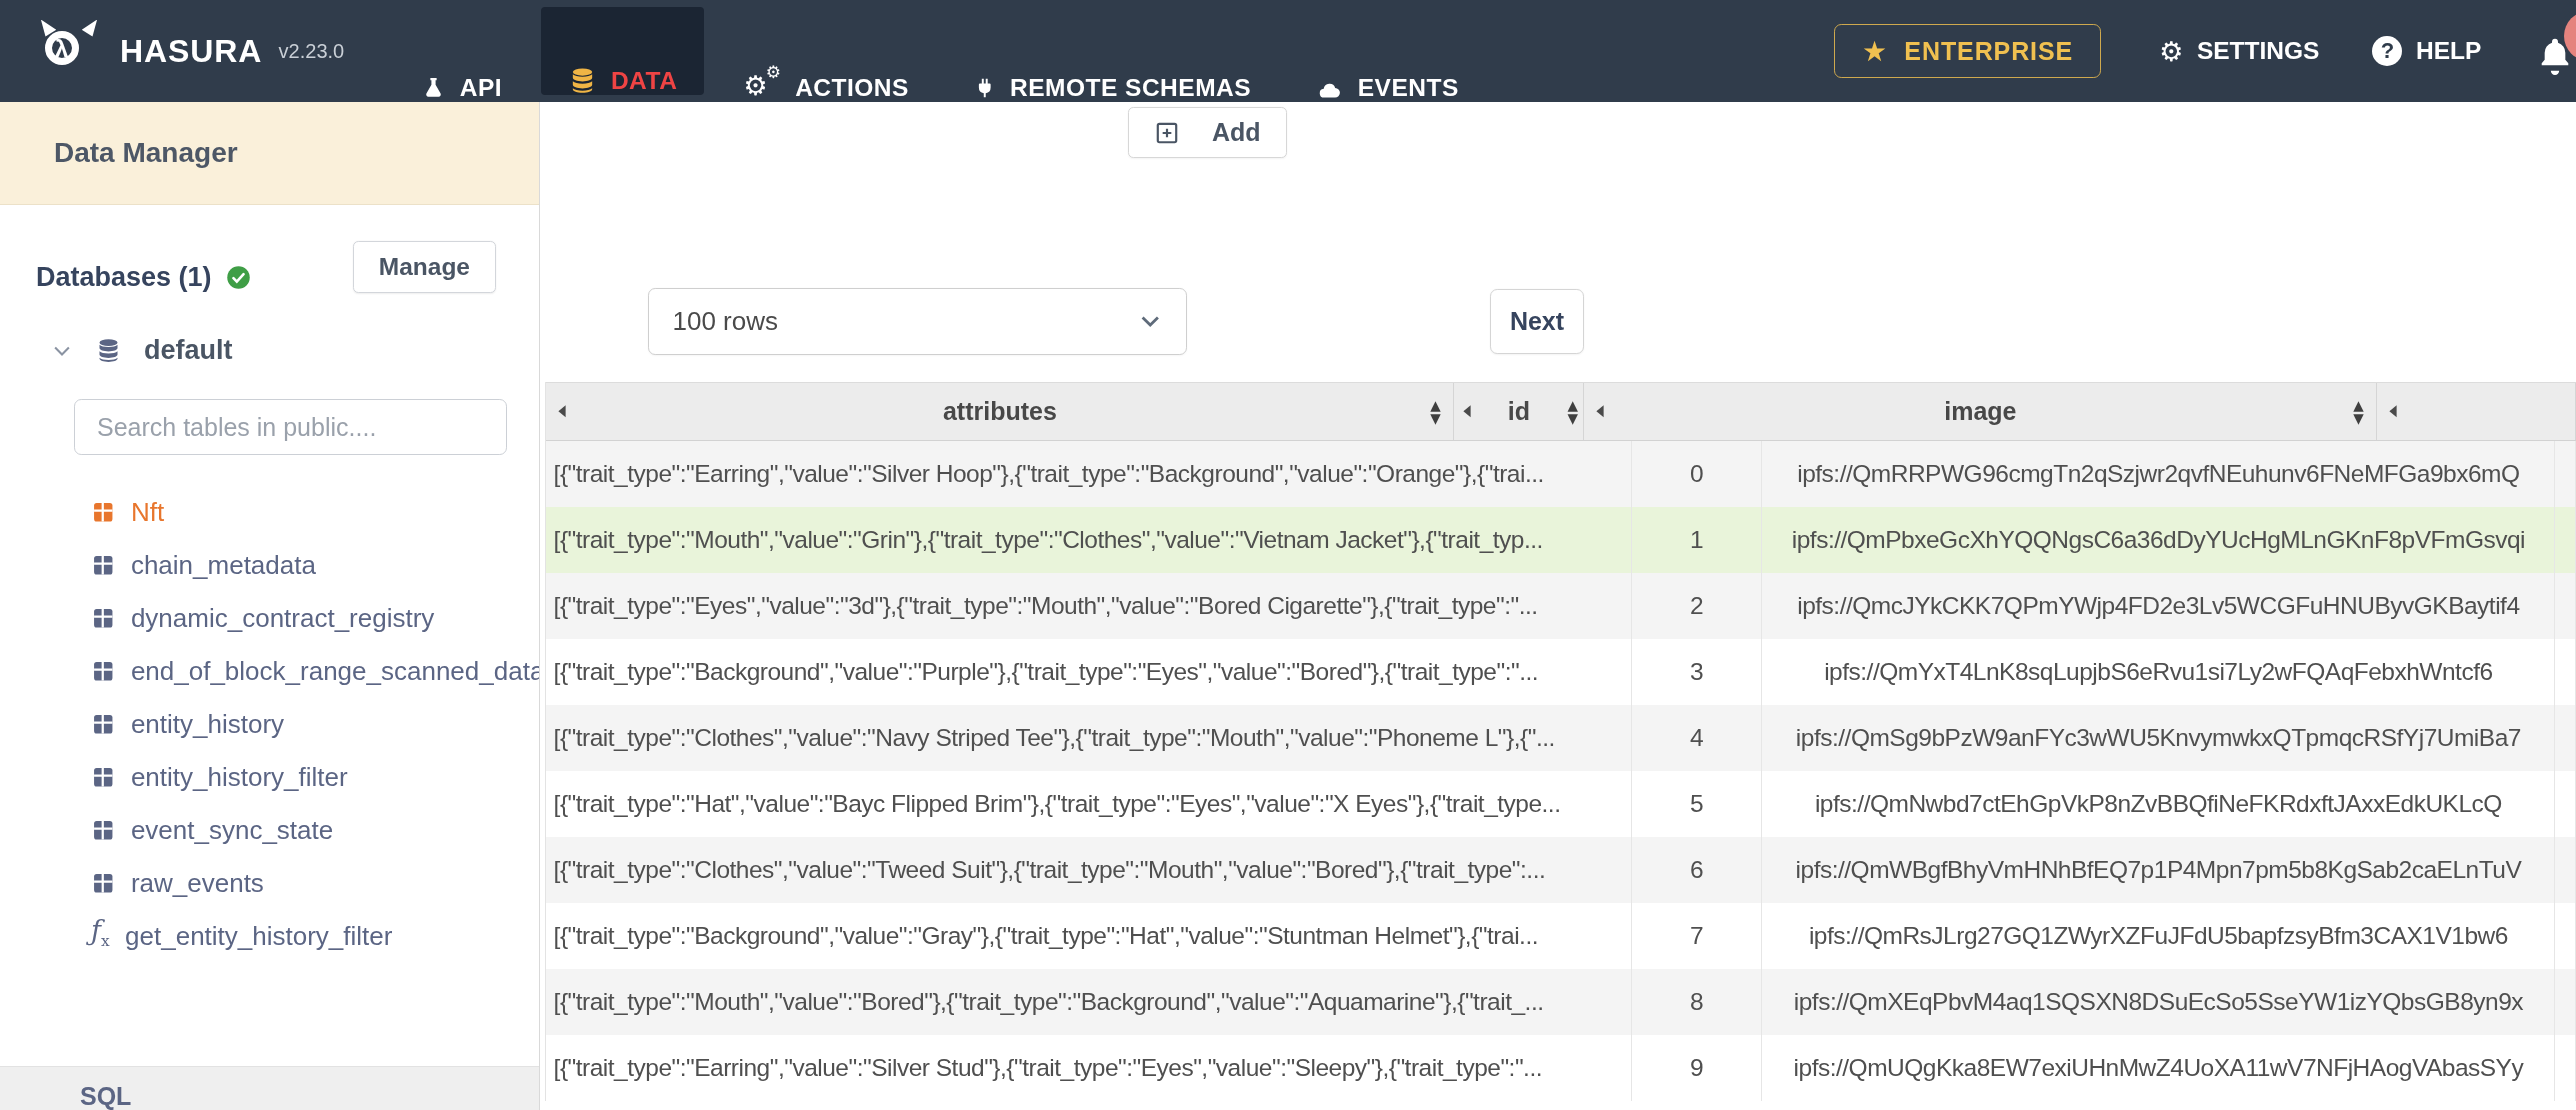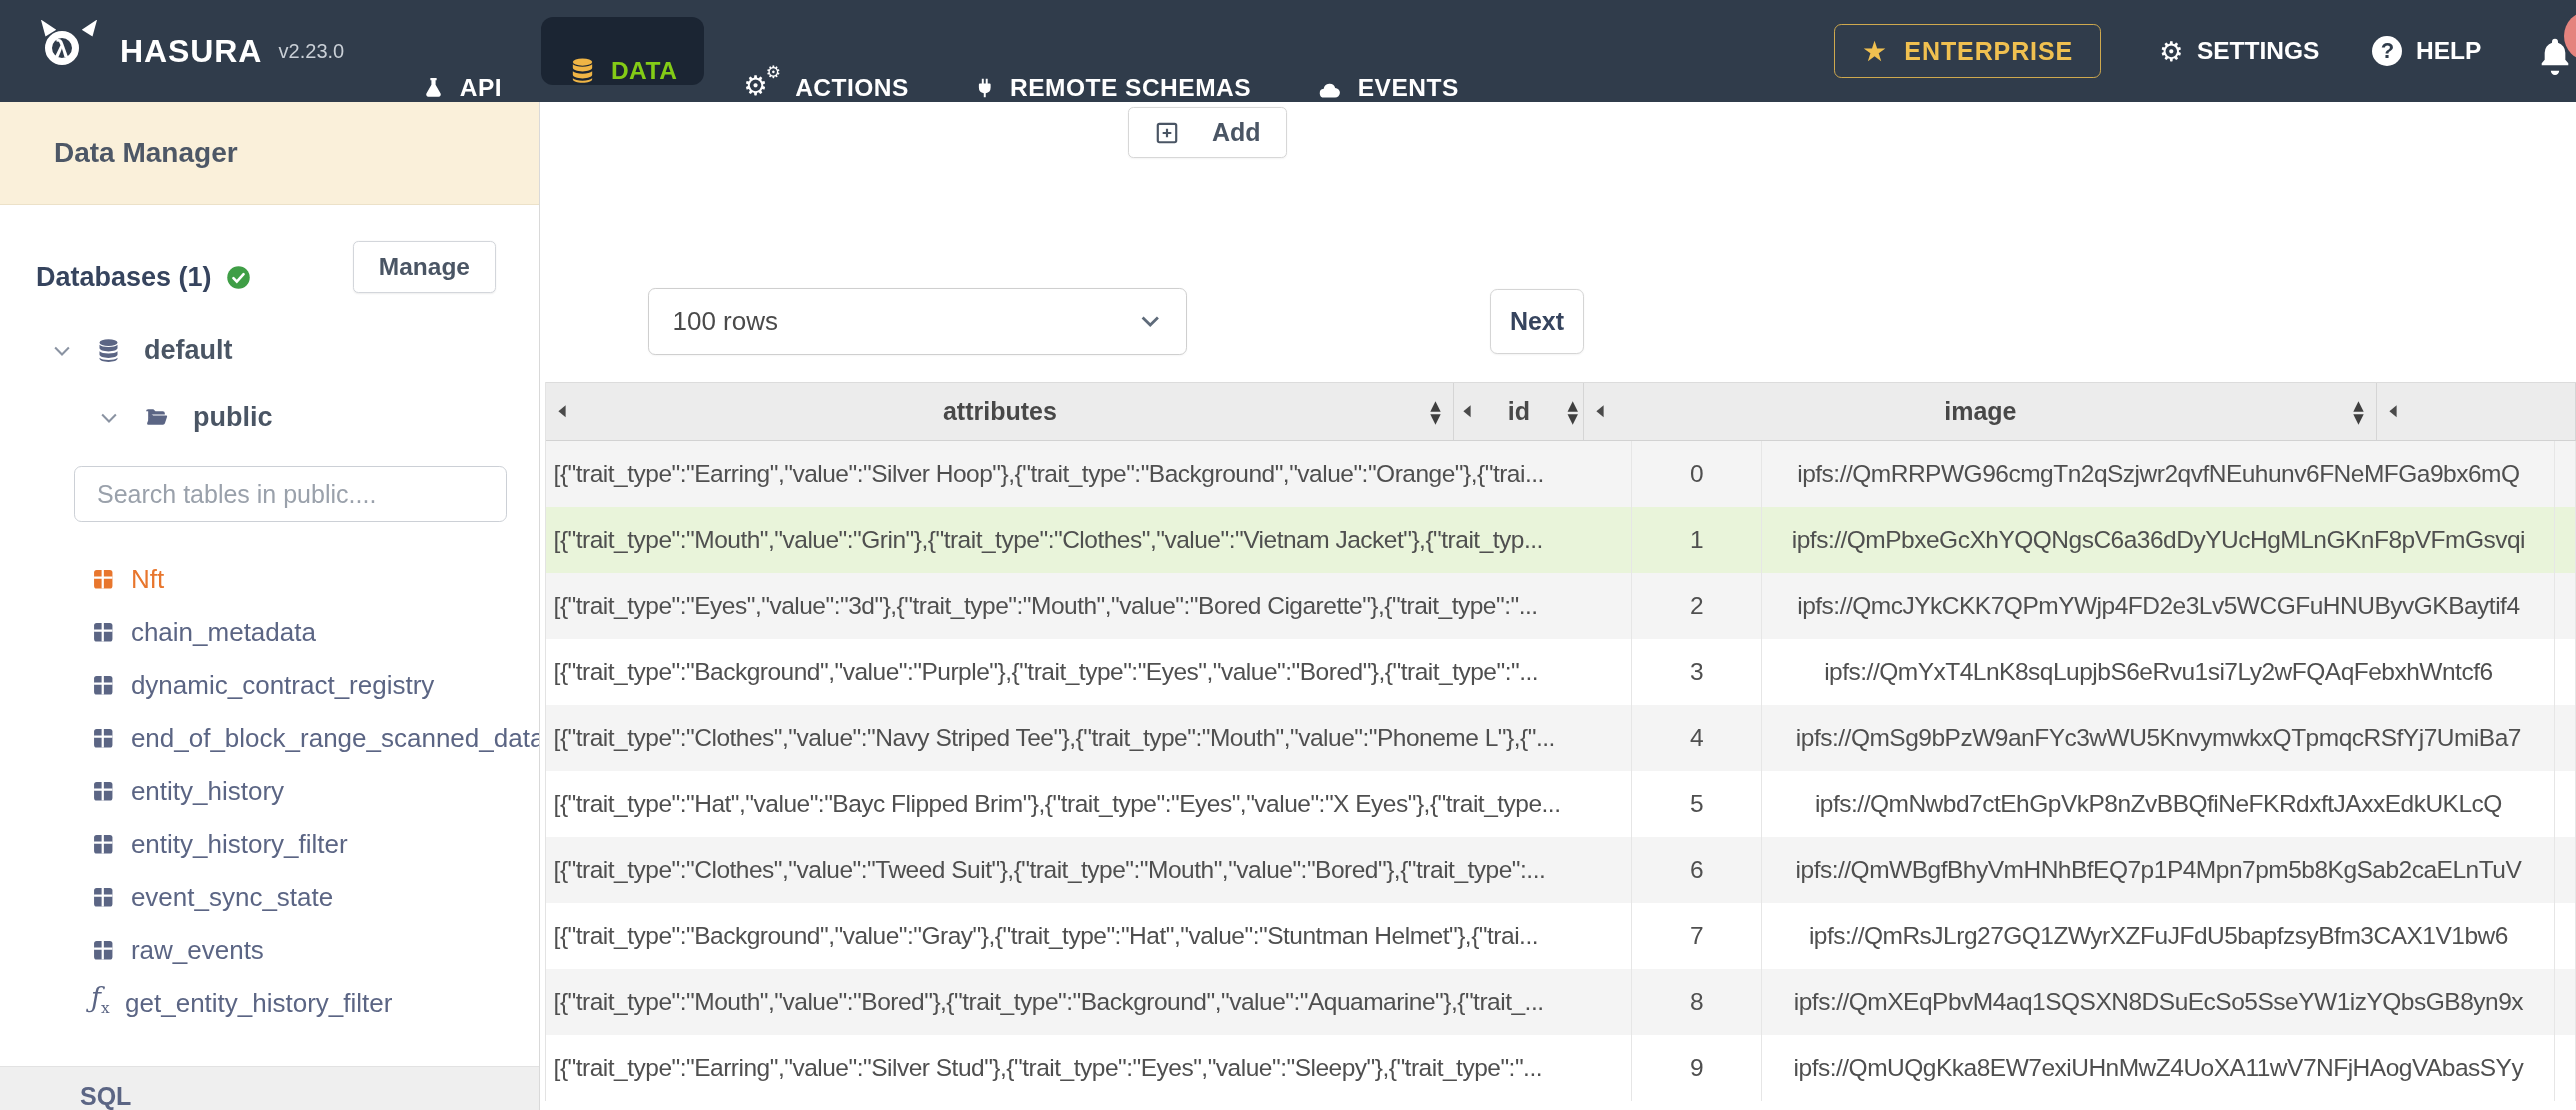--- a/index.html
+++ b/index.html
@@ -29,22 +29,22 @@
   .brand-name { color:#fff; font-size:32px; font-weight:bold; letter-spacing:0.9px; }
   .brand-version { color:#c9cfd6; font-size:20px; margin-left:16.3px; font-weight:normal; }
 
   .nav-items { display:flex; align-items:center; margin-left:45px; height:102px; }
   .nav-item {
     display:flex; align-items:flex-end; gap:13.6px; color:#fff; font-weight:bold;
     font-size:24.5px; letter-spacing:0.5px; padding:0 32px; height:102px; cursor:pointer;
   }
   .nav-item .nicon { display:flex; align-items:center; color:#fff; }
   .nav-item.active {
-    background:#1b2533; border-radius:12px; height:68px; padding:0 27px;
-    margin:0 7.2px; color:#84cc16;
+    background:#1b2533; border-radius:4px; height:88px; padding:0 27px;
+    margin:0 7.2px; color:#ef4444;
   }
   .nav-item.active .nicon { color:#f0b545; }
   .gears { position:relative; width:38px; height:34px; }
   .gears .g1 { position:absolute; left:0; top:1.8px; font-size:27px; line-height:31px; }
   .gears .g2 { position:absolute; right:0; top:-4.5px; font-size:17px; line-height:17px; }
 
   .nav-right { margin-left:auto; display:flex; align-items:center; }
   .enterprise-btn {
     display:flex; align-items:center; gap:16.3px; border:1.8px solid #cfa94e;
     border-radius:7.2px; padding:11.8px 27px; color:#f0c050; font-weight:bold;
@@ -267,34 +267,20 @@
         <svg width="27" height="27" viewBox="0 0 24 24" fill="currentColor">
             <ellipse cx="12" cy="5" rx="8" ry="3"></ellipse>
             <path d="M4 6.8v3c0 1.66 3.58 3 8 3s8-1.34 8-3v-3c-1.3 1.25-4.3 2-8 2s-6.7-.75-8-2z"></path>
             <path d="M4 12.6v3c0 1.66 3.58 3 8 3s8-1.34 8-3v-3c-1.3 1.25-4.3 2-8 2s-6.7-.75-8-2z"></path>
             <path d="M4 18.4v.8c0 1.66 3.58 3 8 3s8-1.34 8-3v-.8c-1.3 1.25-4.3 2-8 2s-6.7-.75-8-2z"></path>
           </svg>
       </span>
       <span class="tree-label">default</span>
     </div>
 
-    <div class="tree-row schema">
-      <span class="chev">
-        <svg width="22" height="22" viewBox="0 0 16 16">
-            <path d="M3 5.5l5 5 5-5" stroke="currentColor" stroke-width="1.5" fill="none"></path>
-          </svg>
-      </span>
-      <span class="tree-icon">
-        <svg width="29" height="25" viewBox="0 0 24 24" fill="currentColor">
-            <path d="M2 6a2 2 0 0 1 2-2h5l2 2h7a2 2 0 0 1 2 2v1H8.5a2.5 2.5 0 0 0-2.37 1.7L4 15.5V6z"></path>
-            <path d="M8.8 10h12.4a1 1 0 0 1 .95 1.32l-2.05 6.3A2 2 0 0 1 18.2 19H4.6a1.55 1.55 0 0 1-1.47-2.04l2.27-5.6A2 2 0 0 1 8.8 10z"></path>
-          </svg>
-      </span>
-      <span class="tree-label">public</span>
-    </div>
 
     <input class="search-input" type="text" placeholder="Search tables in public...." style="">
 
     <div class="table-list">
 
         <div class="table-item active">
           <span class="table-icon">
             <svg width="24.5" height="24.5" viewBox="0 0 24 24">
               <rect x="3" y="3" width="18" height="18" rx="2.5" fill="currentColor"></rect>
               <path d="M3 10.5h18M11.5 3v18" stroke="#fff" stroke-width="2.2"></path>

